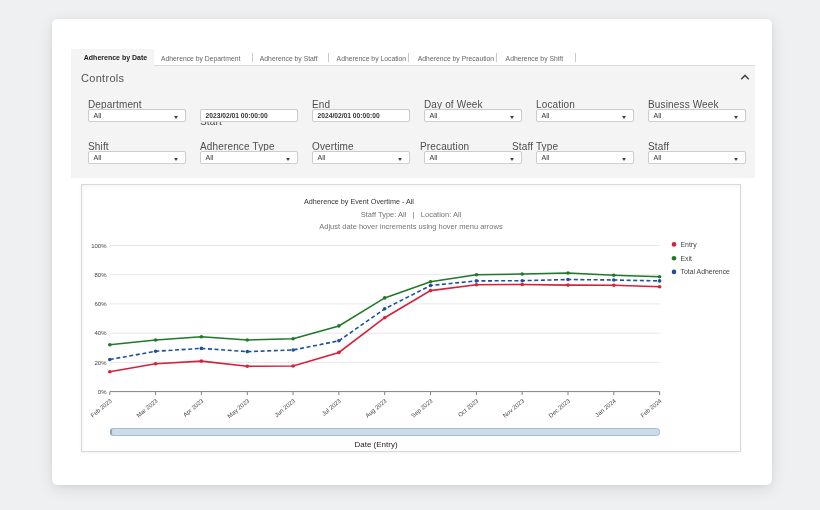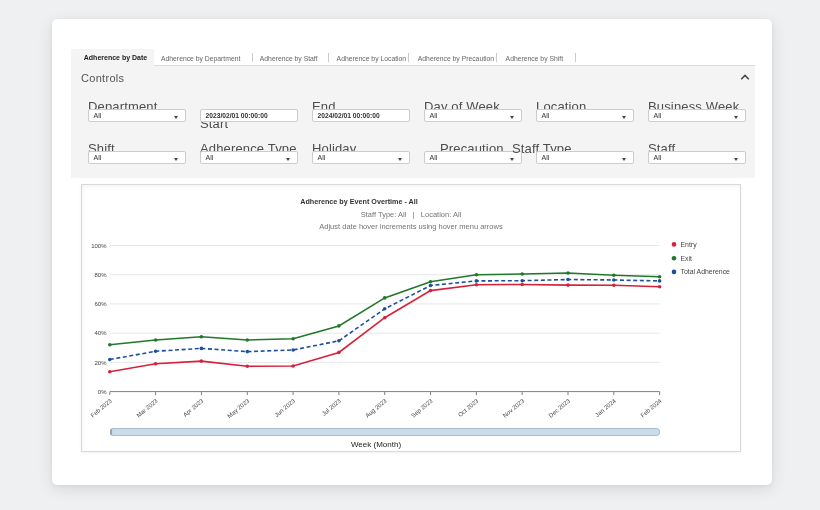--- a/index.html
+++ b/index.html
@@ -3,27 +3,27 @@
 *{margin:0;padding:0;box-sizing:border-box;}
 html,body{width:820px;height:510px;background:#eff0f1;font-family:"Liberation Sans",sans-serif;overflow:hidden;}
 .card{position:absolute;left:52px;top:19px;width:720px;height:466px;background:#fff;border-radius:5px;box-shadow:0 4px 16px rgba(0,0,0,.10),0 1px 4px rgba(0,0,0,.05);}
 .tabline{position:absolute;left:70.5px;top:65px;width:684.5px;border-bottom:1px solid #dcdcdc;}
 .activetab{position:absolute;left:70.5px;top:48.5px;width:83px;height:17.5px;background:#f4f4f5;font-size:7px;font-weight:bold;color:#222;text-align:center;line-height:17.5px;padding-left:7px;box-sizing:border-box;}
 .tab{position:absolute;top:54.5px;font-size:6.8px;color:#666;}
 .tabsep{position:absolute;top:52.5px;width:1px;height:9px;background:#ccc;}
 .panel{position:absolute;left:70.5px;top:66px;width:684.5px;height:112px;background:#f4f4f5;}
 .ctl{position:absolute;left:81px;top:71.5px;font-size:11px;letter-spacing:0.3px;color:#555;}
 .chev{position:absolute;left:739.5px;top:73.5px;}
-.flabel{position:absolute;font-size:13px;letter-spacing:0.15px;color:#4d4d4d;}
+.flabel{position:absolute;font-size:10px;letter-spacing:0.15px;color:#4d4d4d;}
 .box{position:absolute;width:98px;height:12.5px;background:#fff;border:1px solid #ccc;border-radius:2px;}
 .bv{position:absolute;left:4.5px;top:0;font-size:7px;line-height:11.5px;color:#333;}
 .dk{color:#333;font-weight:bold;font-size:6.7px;}
 .caret{position:absolute;right:7.5px;top:5.5px;width:0;height:0;border-left:2.8px solid transparent;border-right:2.8px solid transparent;border-top:3.2px solid #444;}
 .chartpanel{position:absolute;left:80.5px;top:183.5px;width:660px;height:268px;background:#fff;border:1px solid #d9d9d9;box-shadow:0 1px 3px rgba(0,0,0,.06), inset 1px 2px 4px rgba(0,0,0,.045);}
-.ctitle{position:absolute;left:81px;top:196.5px;width:556px;text-align:center;font-size:7.2px;font-weight:bold;color:#333;}
+.ctitle{position:absolute;left:81px;top:196.5px;width:556px;text-align:center;font-size:7.2px;font-weight:normal;color:#333;}
 .csub{position:absolute;left:81px;top:209.5px;width:660px;text-align:center;font-size:7.5px;color:#757575;}
 .csub2{position:absolute;left:81px;top:221.5px;width:660px;text-align:center;font-size:7.5px;color:#757575;}
 .slider{position:absolute;left:110px;top:427.5px;width:549.5px;height:8.4px;background:#ccdbe9;border:1px solid #a9bed2;border-left:2px solid #8fa6bb;border-radius:3px 4px 4px 3px;}
 .datelab{position:absolute;left:296px;top:439.5px;width:160px;text-align:center;font-size:8px;color:#222;}
 </style></head>
 <body>
 <div class="card"></div>
 <div class="panel"></div>
 <div class="tabline"></div>
 <div class="activetab">Adherence by Date</div>
@@ -73,26 +73,26 @@
 <div class="flabel" style="left:88px;top:140.5px">Shift</div>
 <div class="box" style="left:88px;top:151px">
     <span class="bv">All</span>
     <span class="caret"></span>
   </div>
 <div class="flabel" style="left:200px;top:140.5px">Adherence Type</div>
 <div class="box" style="left:200px;top:151px">
     <span class="bv">All</span>
     <span class="caret"></span>
   </div>
-<div class="flabel" style="left:312px;top:140.5px">Holiday</div>
+<div class="flabel" style="left:312px;top:140.5px">Overtime</div>
 <div class="box" style="left:312px;top:151px">
     <span class="bv">All</span>
     <span class="caret"></span>
   </div>
-<div class="flabel" style="left:440px;top:140.5px">Precaution</div>
+<div class="flabel" style="left:420px;top:140.5px">Precaution</div>
 <div class="box" style="left:424px;top:151px">
     <span class="bv">All</span>
     <span class="caret"></span>
   </div>
 <div class="flabel" style="left:512px;top:140.5px">Staff Type</div>
 <div class="box" style="left:536px;top:151px">
     <span class="bv">All</span>
     <span class="caret"></span>
   </div>
 <div class="flabel" style="left:648px;top:140.5px">Staff</div>
@@ -187,12 +187,12 @@
     <circle cx="532.8" cy="96.0" r="1.8" fill="#1d4fa1"></circle>
     <circle cx="578.6" cy="96.9" r="1.8" fill="#1d4fa1"></circle>
 <circle cx="593" cy="60.4" r="2.3" fill="#d8203a"></circle>
     <text x="599.5" y="62.7" font-size="6.9" fill="#444">Entry</text>
 <circle cx="593" cy="74.2" r="2.3" fill="#20782a"></circle>
     <text x="599.5" y="76.5" font-size="6.9" fill="#444">Exit</text>
 <circle cx="593" cy="87.9" r="2.3" fill="#1d4fa1"></circle>
     <text x="599.5" y="90.2" font-size="6.9" fill="#444">Total Adherence</text>
 </svg>
 <div class="slider"></div>
-<div class="datelab">Week (Month)</div>
+<div class="datelab">Date (Entry)</div>
 </body></html>

